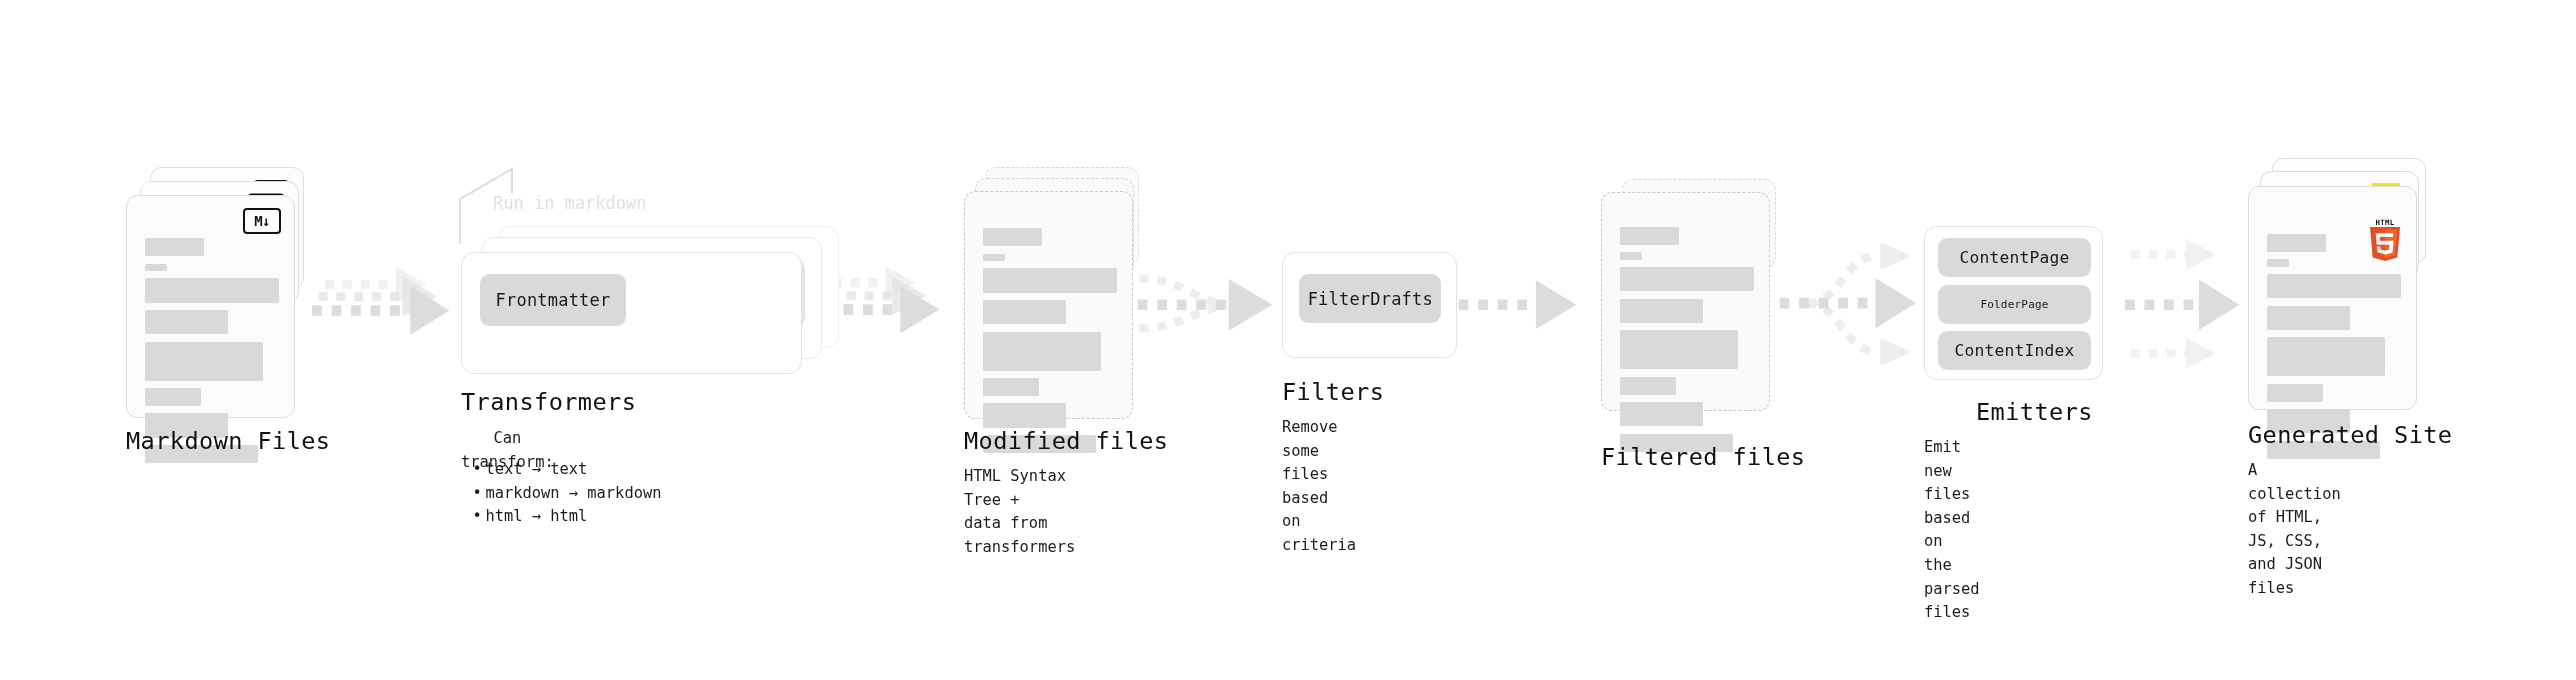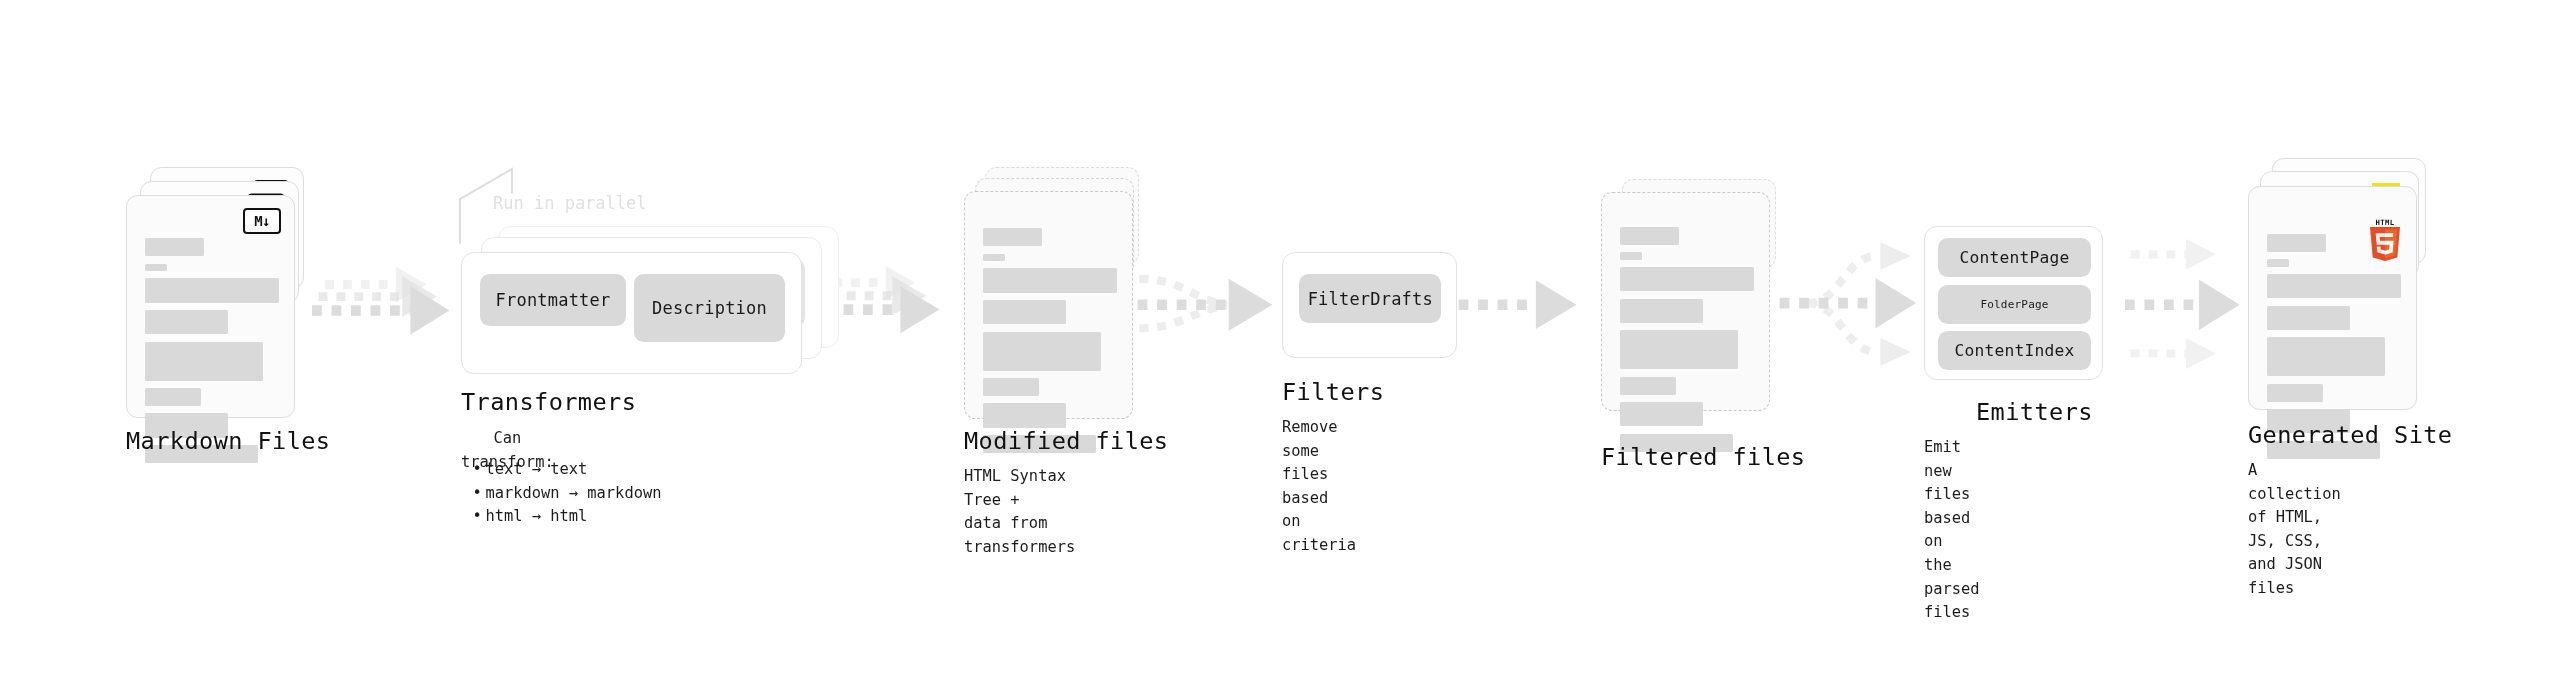--- a/index.html
+++ b/index.html
@@ -194,35 +194,34 @@
           <div class="bar" style="width:42%;height:18px;"></div>
           <div class="bar" style="width:62%;height:24.4px;"></div>
           <div class="bar" style="width:84%;height:18px;"></div>
         </div>
       </div>
     </div>
     <div class="title" style="position:absolute;left:126px;top:427px;">Markdown Files</div>
   </div>
 
   <div class="node">
-    <div style="position:absolute;left:493px;top:193px;font-size:17px;color:#e0e0e0;white-space:nowrap;">Run in parallel</div>
+    <div style="position:absolute;left:493px;top:193px;font-size:17px;color:#e0e0e0;white-space:nowrap;">Run in markdown</div>
 
     <div class="panel" style="left:498px;top:226px;width:341px;height:122px;border-color:#efefef;">
       <div class="chip" style="left:18px;top:21px;width:146px;height:68px;background:#ececec;color:transparent;"></div>
       <div class="chip" style="left:172px;top:21px;width:151px;height:68px;background:#ececec;color:transparent;"></div>
     </div>
 
     <div class="panel" style="left:481px;top:237px;width:341px;height:122px;border-color:#eaeaea;">
       <div class="chip" style="left:18px;top:21px;width:146px;height:68px;background:#e4e4e4;color:transparent;"></div>
       <div class="chip" style="left:172px;top:21px;width:151px;height:68px;background:#e4e4e4;color:transparent;"></div>
     </div>
 
     <div class="panel" style="left:461px;top:252px;width:341px;height:122px;border-color:#e2e2e2;">
       <div class="chip" style="left:18px;top:21px;width:146px;height:52px;">Frontmatter</div>
-      <div class="chip" style="left:172px;top:21px;width:151px;height:68px;">Description</div>
     </div>
 
     <div class="title" style="position:absolute;left:461px;top:388px;">Transformers</div>
     <div class="caption-lead" style="position:absolute;left:461px;top:427px;text-align:center;">Can transform:</div>
     <ul class="bullets" style="position:absolute;left:461px;top:458px;margin:0;">
       <li>text → text</li>
       <li>markdown → markdown</li>
       <li>html → html</li>
     </ul>
   </div>

